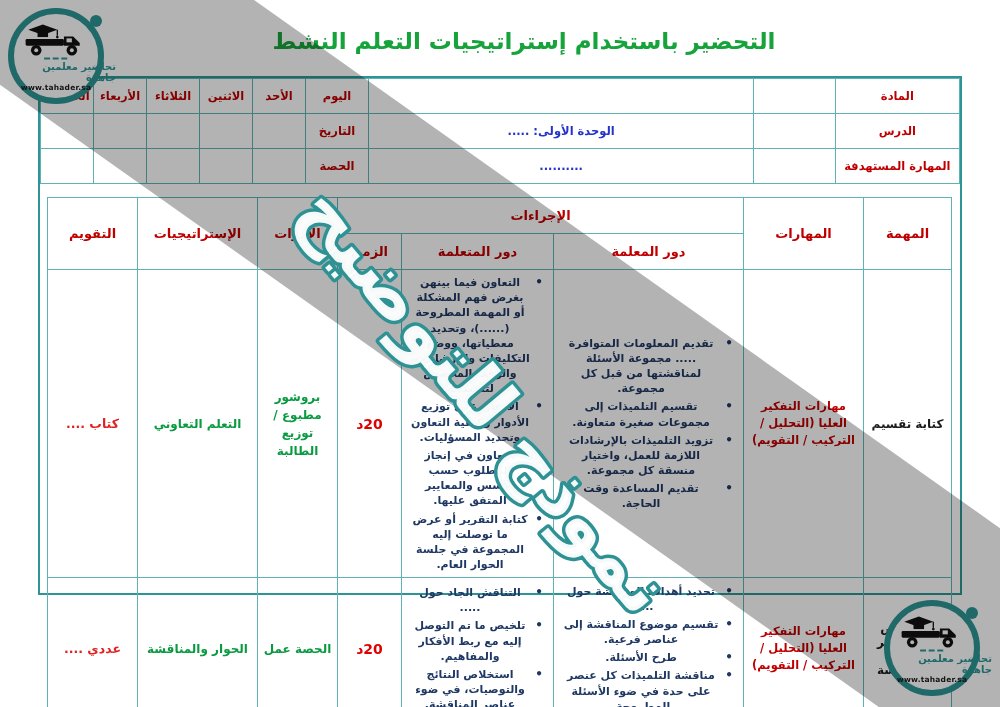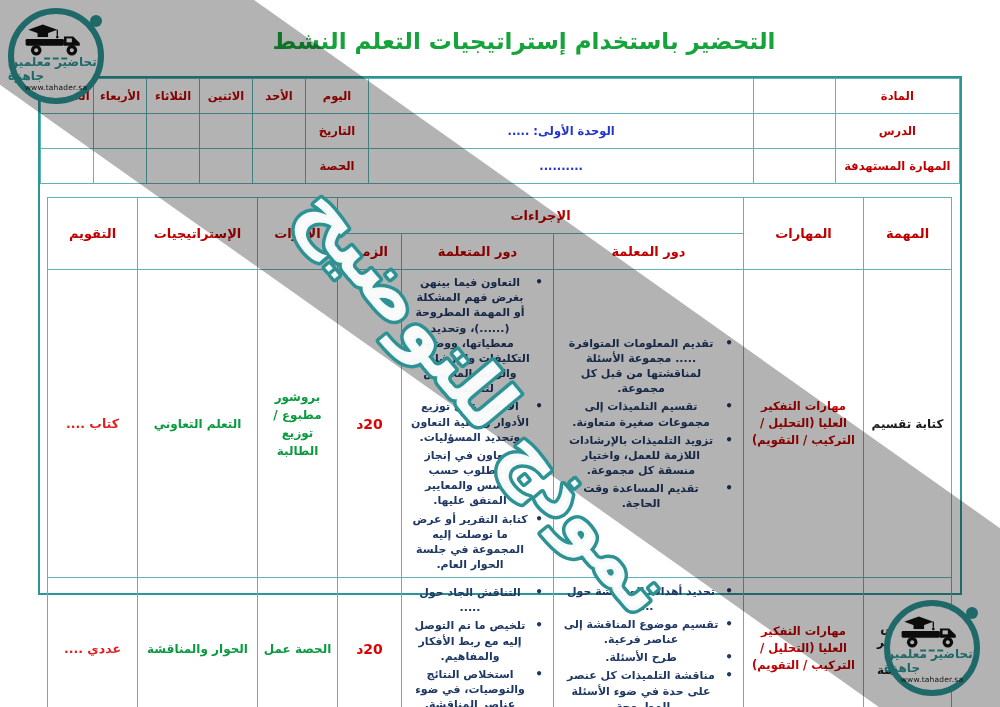--- a/index.html
+++ b/index.html
@@ -44,24 +44,24 @@
   .wm-svg{position:absolute;left:0;top:0;z-index:6;pointer-events:none;}
   
   .logo{position:absolute;width:96px;height:96px;z-index:2;}
   .logo-tl{top:8px;left:8px;}
   .logo-br{top:600px;left:884px;}
   .ring{position:absolute;inset:0;border-radius:50%;border:6px solid #2d9596;
         background:#fff;box-sizing:border-box;}
   .ring-dot{position:absolute;width:12px;height:12px;border-radius:50%;background:#2d9596;
             top:7px;right:2px;}
   .truck{position:absolute;top:13px;left:15px;width:66px;height:44px;}
-  .tagline{position:absolute;bottom:21px;left:0;width:100%;text-align:left;
-           font-size:12px;color:#2d9596;font-weight:bold;}
+  .tagline{position:absolute;bottom:21px;left:12px;width:100%;text-align:right;
+           font-size:10px;color:#2d9596;font-weight:bold;}
   .url{position:absolute;bottom:12px;left:0;width:100%;text-align:center;
-       font-size:7.5px;color:#1b1b1b;font-weight:normal;letter-spacing:.2px;}
+       font-size:7.5px;color:#1b1b1b;font-weight:bold;letter-spacing:.2px;}
 </style>
 </head>
 <body>
 
 <div class="page">
 
   <div class="title">التحضير باستخدام إستراتيجيات التعلم النشط</div>
 
   <div class="frame">
 

